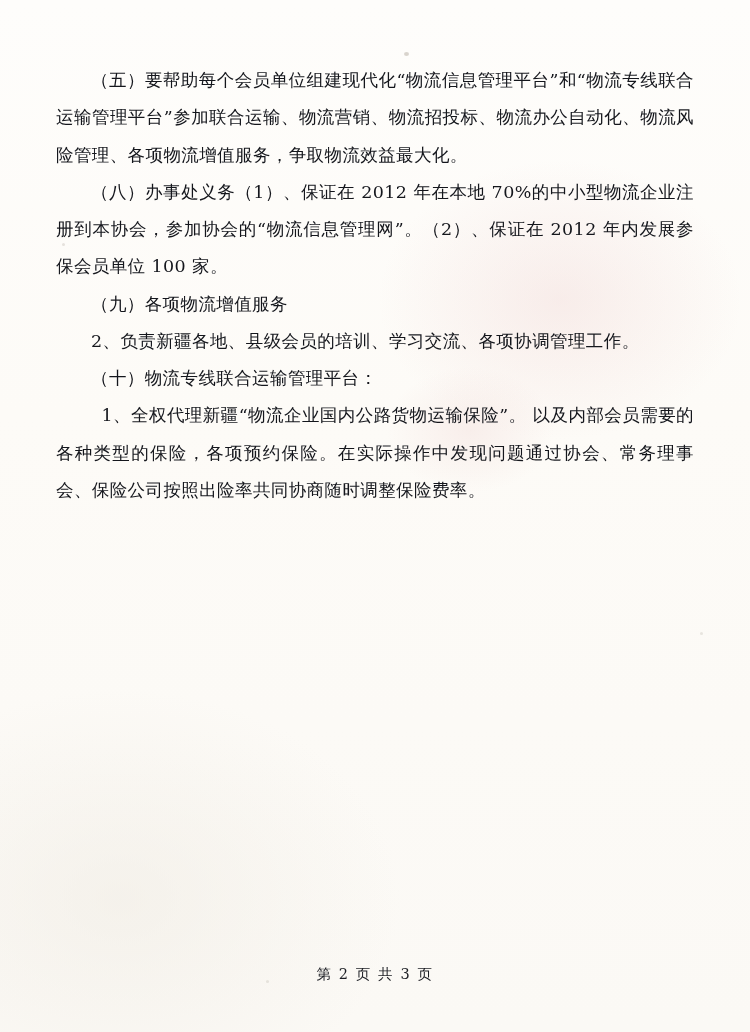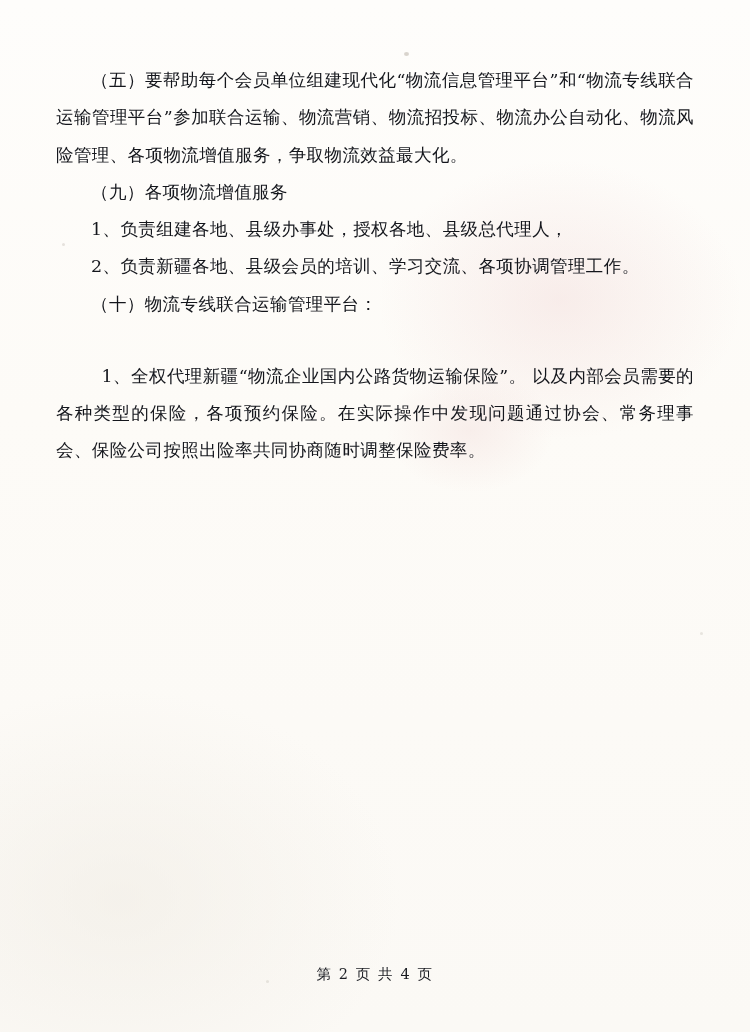--- a/index.html
+++ b/index.html
@@ -48,21 +48,20 @@
     letter-spacing: 0.4px;
     text-align: justify;
   }
 
   p.para {
     margin: 0 0 0 0;
     text-indent: 2em;
   }
   p.para.deep {
     text-indent: 2.6em;
-    margin-top: 35px;
   }
 
   .footer {
     position: absolute;
     left: 0;
     right: 0;
     bottom: 48px;
     text-align: center;
     font-size: 14.5px;
     letter-spacing: 1.6px;
@@ -75,21 +74,21 @@
 
 <div class="paper"></div>
 <div class="speck" style="left:404px;top:52px;width:5px;height:4px;"></div>
 <div class="speck" style="left:62px;top:243px;width:3px;height:3px;opacity:.35;"></div>
 <div class="speck" style="left:700px;top:632px;width:3px;height:3px;opacity:.3;"></div>
 <div class="speck" style="left:266px;top:980px;width:3px;height:3px;opacity:.3;"></div>
 
 <div class="page">
   <div class="doc-body">
     <p class="para">（五）要帮助每个会员单位组建现代化“物流信息管理平台”和“物流专线联合运输管理平台”参加联合运输、物流营销、物流招投标、物流办公自动化、物流风险管理、各项物流增值服务，争取物流效益最大化。</p>
+    <p class="para">（八）办事处义务（1）、保证在 2012 年在本地 70%的中小型物流企业注册到本协会，参加协会的“物流信息管理网”。（2）、保证在 2012 年内发展参保会员单位 100 家。</p>
     <p class="para">（九）各项物流增值服务</p>
-    <p class="para">1、负责组建各地、县级办事处，授权各地、县级总代理人，</p>
     <p class="para">2、负责新疆各地、县级会员的培训、学习交流、各项协调管理工作。</p>
     <p class="para">（十）物流专线联合运输管理平台：</p>
     <p class="para deep">1、全权代理新疆“物流企业国内公路货物运输保险”。 以及内部会员需要的各种类型的保险，各项预约保险。在实际操作中发现问题通过协会、常务理事会、保险公司按照出险率共同协商随时调整保险费率。</p>
   </div>
 </div>
 
-<div class="footer">第 2 页 共 4 页</div>
+<div class="footer">第 2 页 共 3 页</div>
 
 </body></html>

